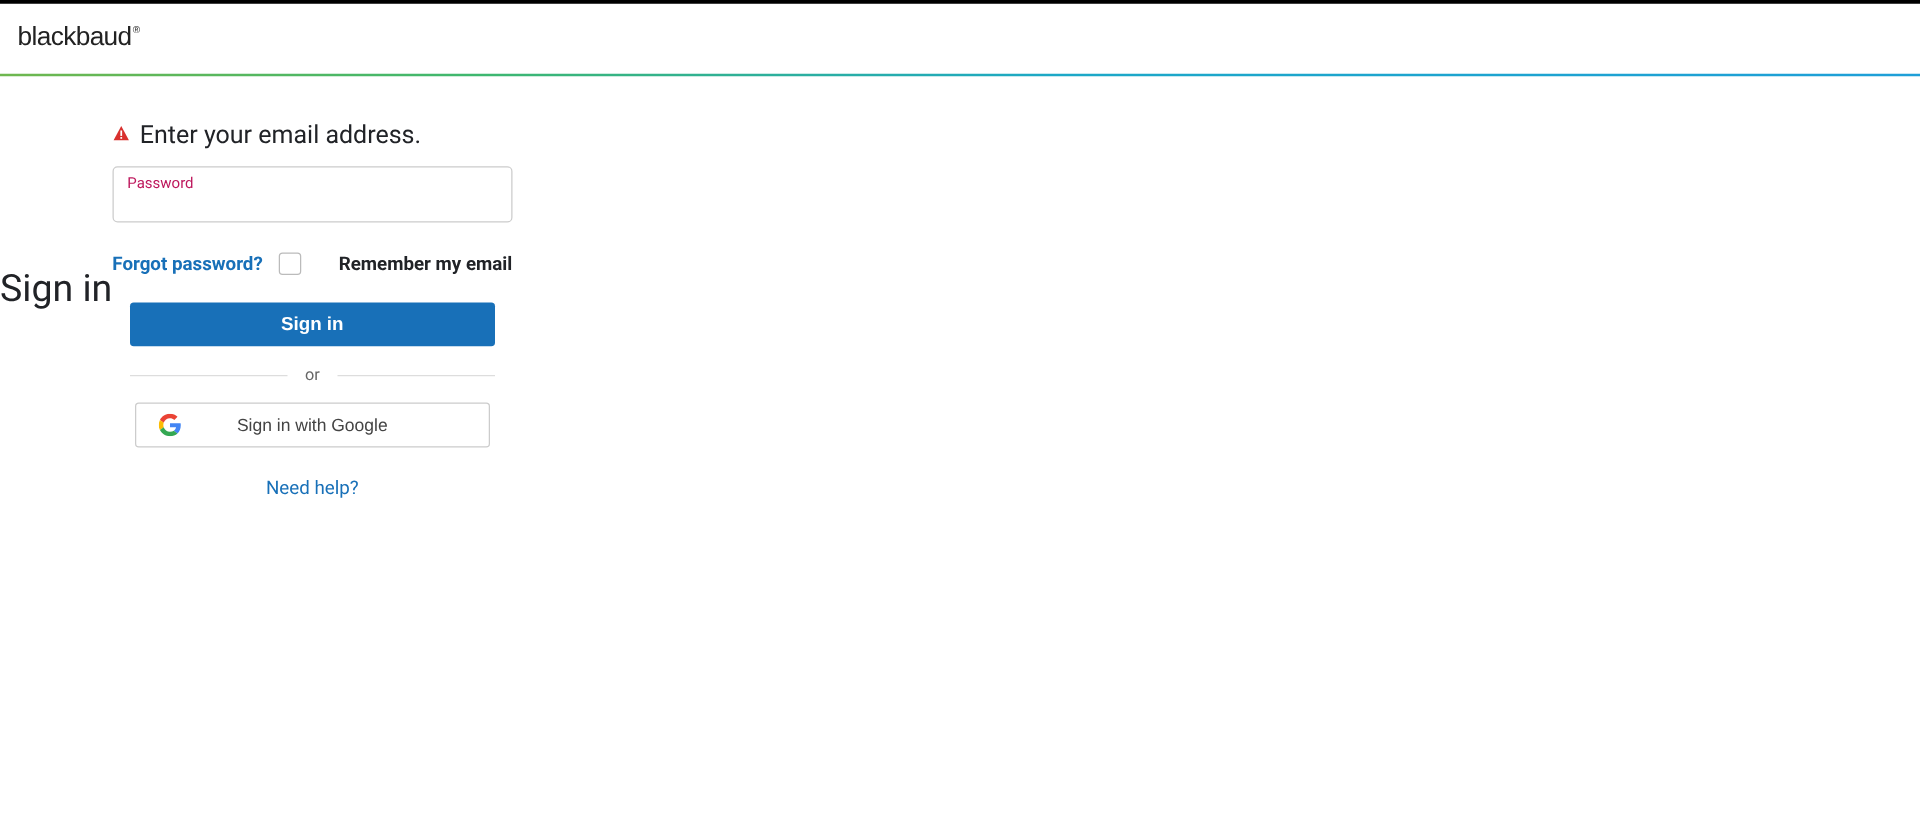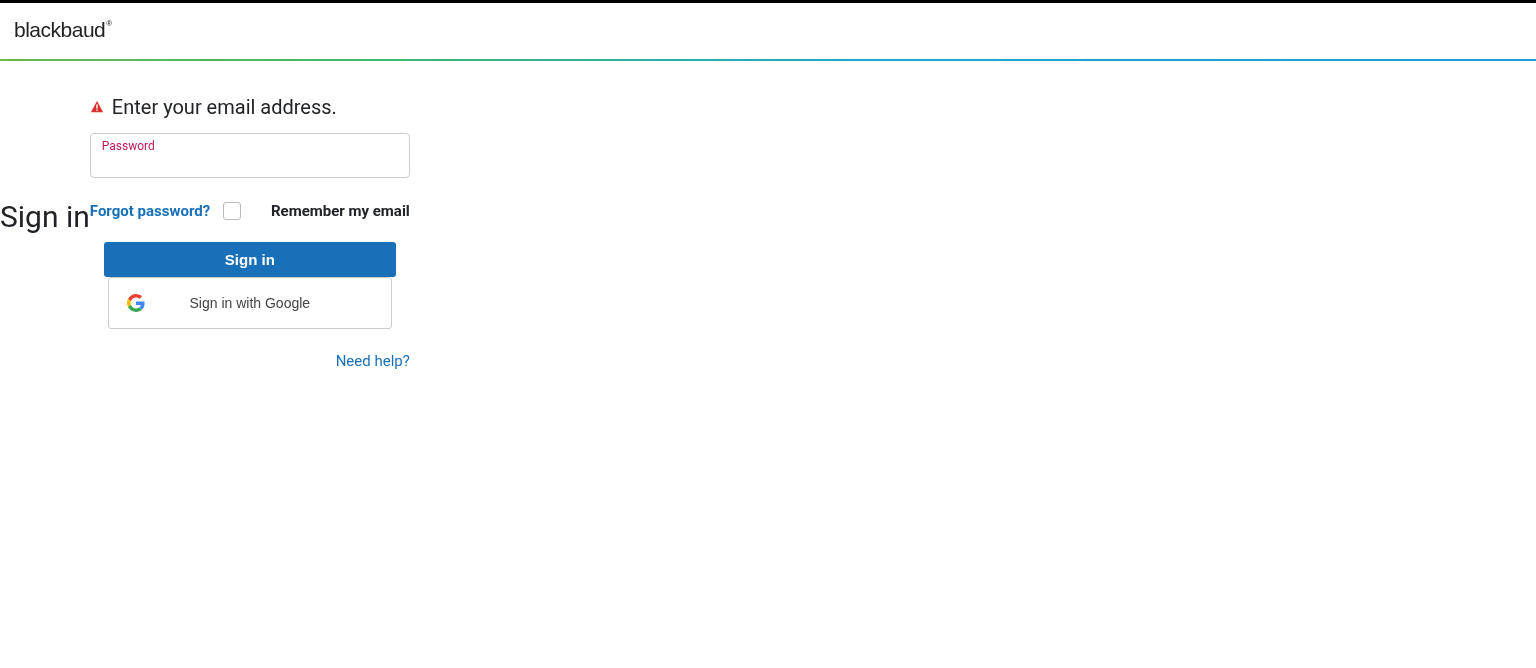--- a/index.html
+++ b/index.html
@@ -162,21 +162,21 @@
       height: 1px;
       background: #ddd;
     }
     .divider-text {
       padding: 0 14px;
       font-size: 13px;
       color: #666;
     }
     .google-btn {
       width: 284px;
-      height: 52px;
+      height: 36px;
       align-self: center;
       background: #fff;
       border: 1px solid #ccc;
       border-radius: 3px;
       display: flex;
       align-items: center;
       justify-content: center;
       gap: 0;
       cursor: pointer;
       font-size: 14px;
@@ -193,21 +193,21 @@
       flex: 1;
       text-align: center;
     }
     .signup-row {
       text-align: center;
       margin-top: 28px;
       font-size: 15px;
       color: #212327;
     }
     .help-row {
-      text-align: right;
+      text-align: center;
       margin-top: 22px;
     }
   </style>
 </head>
 <body>
 
 <div class="top-black-bar"></div>
 
 <div class="header">
   <span class="logo">
@@ -239,20 +239,25 @@
     <div class="options-row">
       <a class="link">Forgot password?</a>
       <div class="remember-wrap">
         <div class="checkbox"></div>
         <span class="remember-label">Remember my email</span>
       </div>
     </div>
 
     <button class="signin-btn">Sign in</button>
 
+    <div class="divider">
+      <div class="divider-line"></div>
+      <span class="divider-text">or</span>
+      <div class="divider-line"></div>
+    </div>
 
     <button class="google-btn">
       <svg class="google-icon" viewBox="0 0 48 48">
         <path fill="#EA4335" d="M24 9.5c3.54 0 6.71 1.22 9.21 3.6l6.85-6.85C35.9 2.38 30.47 0 24 0 14.62 0 6.51 5.38 2.56 13.22l7.98 6.19C12.43 13.72 17.74 9.5 24 9.5z"></path>
         <path fill="#4285F4" d="M46.98 24.55c0-1.57-.15-3.09-.38-4.55H24v9.02h12.94c-.58 2.96-2.26 5.48-4.78 7.18l7.73 6c4.51-4.18 7.09-10.36 7.09-17.65z"></path>
         <path fill="#FBBC05" d="M10.53 28.59c-.48-1.45-.76-2.99-.76-4.59s.27-3.14.76-4.59l-7.98-6.19C.92 16.46 0 20.12 0 24c0 3.88.92 7.54 2.56 10.78l7.97-6.19z"></path>
         <path fill="#34A853" d="M24 48c6.48 0 11.93-2.13 15.89-5.81l-7.73-6c-2.15 1.45-4.92 2.3-8.16 2.3-6.26 0-11.57-4.22-13.47-9.91l-7.98 6.19C6.51 42.62 14.62 48 24 48z"></path>
       </svg>
       <span class="google-text">Sign in with Google</span>
     </button>

